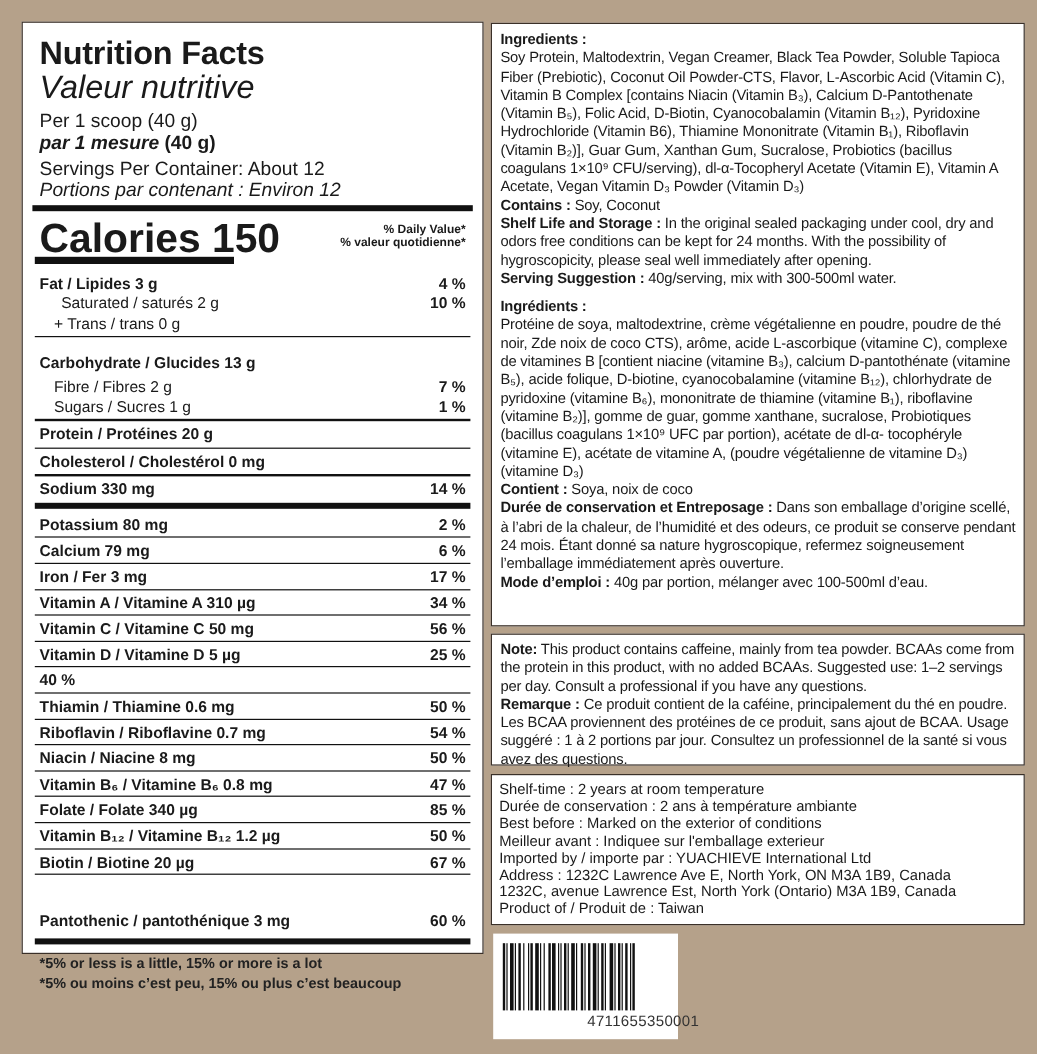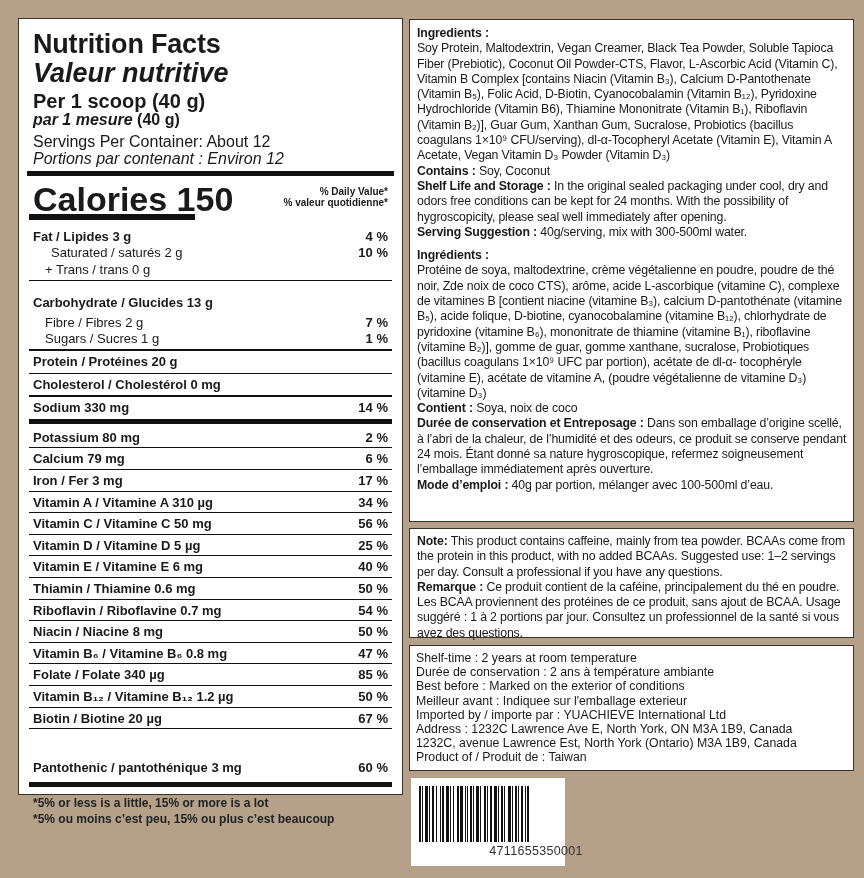--- a/index.html
+++ b/index.html
@@ -6,22 +6,22 @@
   body {
     width:864px; height:878px; position:relative; overflow:hidden;
     background:#b5a18a;
     font-family:"Liberation Sans", sans-serif; color:#1a1a1a;
   }
   .panel { position:absolute; background:#fff; border:1.5px solid #3a3028; box-sizing:border-box; }
 
   
   #nf { left:18px; top:18px; width:385px; height:777px; padding:11px 14px 0 14px; }
   .nf-title { font-weight:bold; font-size:27px; line-height:28px; letter-spacing:-0.2px; }
-  .nf-title-fr { font-weight:bold; font-style:italic; font-size:27px; line-height:30px; }
-  .nf-serv { font-weight:bold; font-size:20px; line-height:19px; margin-top:4px; }
+  .nf-title-fr { font-weight:normal; font-style:italic; font-size:27px; line-height:30px; }
+  .nf-serv { font-weight:normal; font-size:16px; line-height:19px; margin-top:4px; }
   .nf-serv-fr { font-size:16px; line-height:18px; }
   .nf-serv-fr i { font-weight:bold; }
   .nf-spc { font-size:16px; line-height:18px; margin-top:4px; }
   .nf-spc-fr { font-size:16px; line-height:16px; font-style:italic; }
   .rule-thick { height:5px; background:#111; margin:4px -6px 0 -6px; }
   .cal-row { display:flex; justify-content:space-between; align-items:flex-end; height:38px; }
   .cal { font-weight:bold; font-size:34px; line-height:30px; }
   .dv-head { font-weight:bold; font-size:10px; line-height:11px; text-align:right; padding-bottom:6px; }
   .cal-bar { height:6px; width:166px; background:#111; margin-left:-4px; }
   .nrow { display:flex; justify-content:space-between; font-size:13px; line-height:16.3px; }
@@ -133,21 +133,20 @@
       </div>
     <div class="mrow">
         <span>Vitamin C / Vitamine C 50 mg</span>
         <span>56 %</span>
       </div>
     <div class="mrow">
         <span>Vitamin D / Vitamine D 5 µg</span>
         <span>25 %</span>
       </div>
     <div class="mrow">
-        <span>Vitamin E / Vitamine E 6 mg</span>
         <span>40 %</span>
       </div>
     <div class="mrow">
         <span>Thiamin / Thiamine 0.6 mg</span>
         <span>50 %</span>
       </div>
     <div class="mrow">
         <span>Riboflavin / Riboflavine 0.7 mg</span>
         <span>54 %</span>
       </div>

